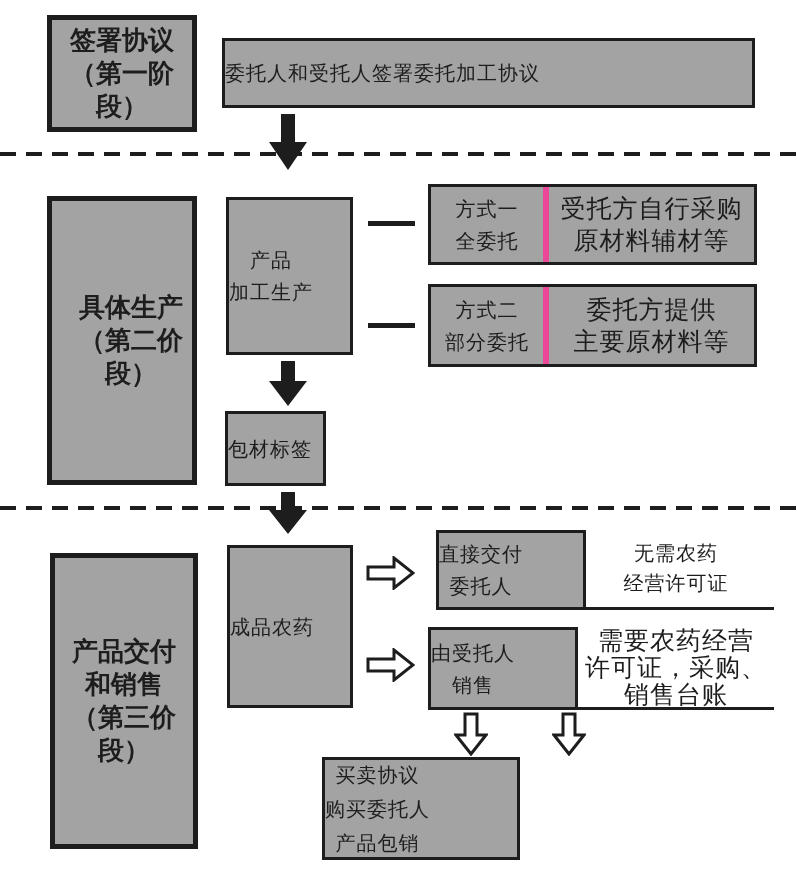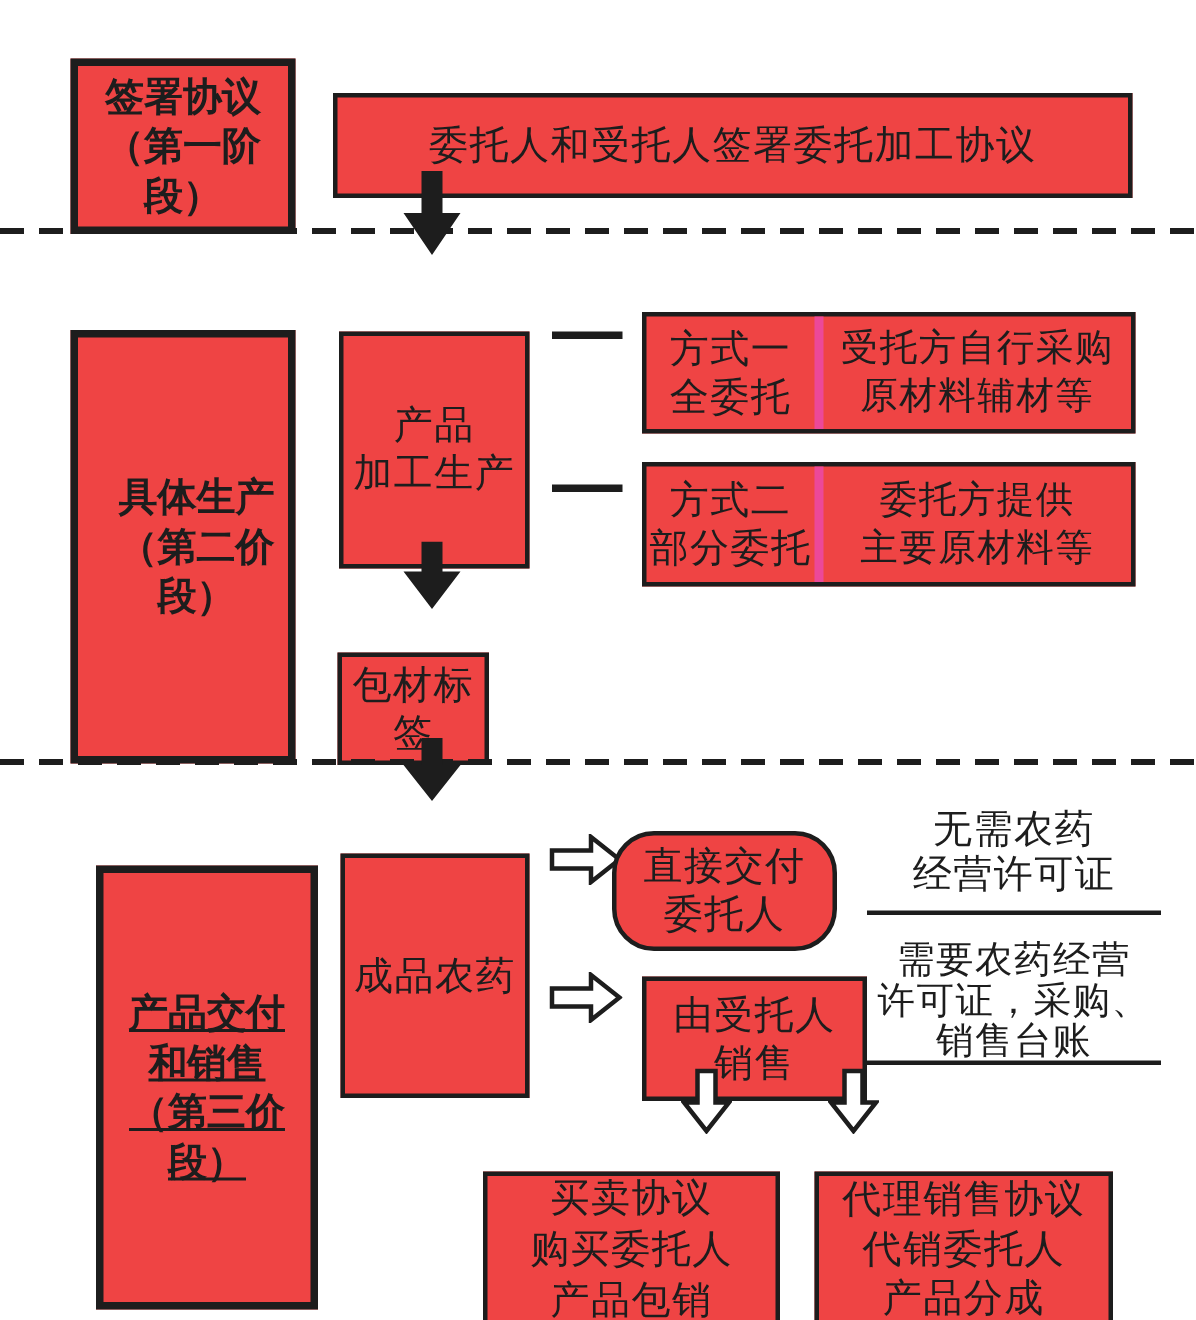--- a/index.html
+++ b/index.html
@@ -1,32 +1,32 @@
 <!DOCTYPE html>
 <html><head>
 <meta charset="utf-8">
 <style>
   html,body{margin:0;padding:0;background:#ffffff;}
   .canvas{
     position:relative;width:797px;height:880px;background:#ffffff;
     overflow:hidden;color:#1d1d1d;
   }
   .box{
-    position:absolute;box-sizing:border-box;background:#ef4444;
-    display:flex;align-items:center;justify-content:center;text-align:center;margin-top:24px;
+    position:absolute;box-sizing:border-box;background:#a3a3a3;
+    display:flex;align-items:center;text-align:center;
   }
   .thick{border:5px solid #1d1d1d;}
   .thin{border:3px solid #1d1d1d;}
   .hei{
     font-family:"Liberation Sans", sans-serif;font-weight:700;
     font-size:26px;line-height:33px;white-space:pre-line;
   }
   .song{
     font-family:"Liberation Serif", serif;font-weight:400;
-    font-size:26px;line-height:32px;white-space:pre-line;letter-spacing:1px;
+    font-size:20px;line-height:32px;white-space:pre-line;letter-spacing:1px;
   }
   .tight{font-size:25px;line-height:27px;}
   .dashline{
     position:absolute;left:0;width:797px;height:4px;
     background:repeating-linear-gradient(90deg,#1d1d1d 0 16px,transparent 16px 26px);
   }
   .connector{position:absolute;height:5px;background:#1d1d1d;}
   .arrow{position:absolute;line-height:0;}
   .split{padding:0;}
   .cell{
@@ -108,42 +108,42 @@
   </div>
 
   <div class="dashline" style="top:506px;"></div>
 
   <div class="arrow" style="left:268px;top:492px;">
     <svg width="40" height="42" viewBox="0 0 40 42">
       <path d="M13 0 h14 v18 h12 L20 42 L1 18 h12 Z" fill="#1d1d1d"></path>
     </svg>
   </div>
 
-  <div class="box thick" style="left:64px;top:553px;width:148px;height:296px;text-decoration:underline;">
+  <div class="box thick" style="left:50px;top:553px;width:148px;height:296px;">
     <span class="hei">产品交付
 和销售
 （第三价段）</span>
   </div>
 
   <div class="box thin" style="left:227px;top:545px;width:126px;height:163px;">
     <span class="song">成品农药</span>
   </div>
 
   <div class="arrow" style="left:366px;top:556px;">
     <svg width="49" height="34" viewBox="0 0 49 34">
       <path d="M2 11 H28 V2 L47 17 L28 32 V23 H2 Z" fill="#ffffff" stroke="#1d1d1d" stroke-width="3" stroke-linejoin="miter"></path>
     </svg>
   </div>
   <div class="arrow" style="left:366px;top:648px;">
     <svg width="49" height="34" viewBox="0 0 49 34">
       <path d="M2 11 H28 V2 L47 17 L28 32 V23 H2 Z" fill="#ffffff" stroke="#1d1d1d" stroke-width="3" stroke-linejoin="miter"></path>
     </svg>
   </div>
 
-  <div class="box thin" style="left:408px;top:530px;width:150px;height:80px;border-radius:28px;">
+  <div class="box thin" style="left:436px;top:530px;width:150px;height:80px;">
     <span class="song">直接交付
 委托人</span>
   </div>
   <div class="note" style="left:578px;top:529px;width:196px;height:81px;">
     <span class="song" style="line-height:30px;">无需农药
 经营许可证</span>
   </div>
 
   <div class="box thin" style="left:428px;top:627px;width:150px;height:83px;">
     <span class="song">由受托人
@@ -164,19 +164,14 @@
     <svg width="34" height="44" viewBox="0 0 34 44">
       <path d="M11 2 H23 V23 H32 L17 42 L2 23 H11 Z" fill="#ffffff" stroke="#1d1d1d" stroke-width="3" stroke-linejoin="miter"></path>
     </svg>
   </div>
 
   <div class="box thin" style="left:322px;top:757px;width:198px;height:103px;">
     <span class="song" style="line-height:34px;">买卖协议
 购买委托人
 产品包销</span>
   </div>
-  <div class="box thin" style="left:543px;top:757px;width:199px;height:103px;">
-    <span class="song" style="line-height:33px;">代理销售协议
-代销委托人
-产品分成</span>
-  </div>
 
 </div>
 
 </body></html>

